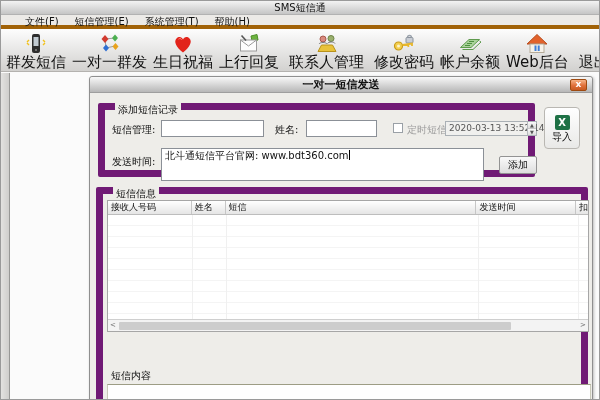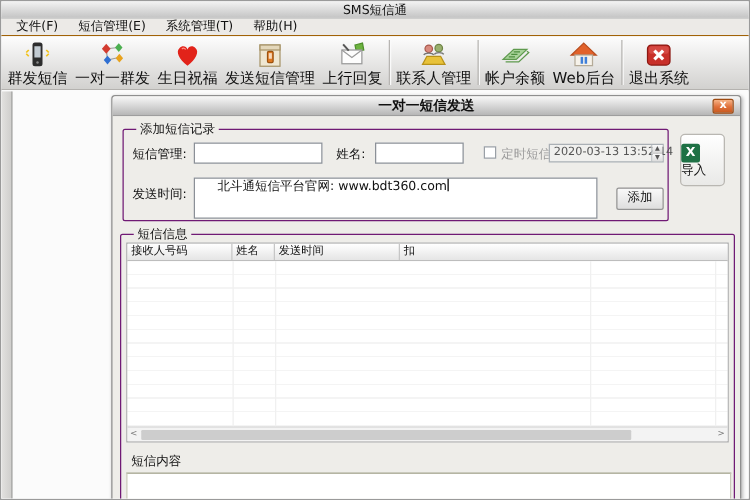--- a/index.html
+++ b/index.html
@@ -8,59 +8,59 @@
 
   .window { position:relative; width:600px; height:400px; background:#fbfbfb;
     border:1px solid #9a9a9a; overflow:hidden; }
 
   
   .titlebar { height:14px; background:linear-gradient(#f3f3f3,#c5c5c5);
     border-bottom:1px solid #b2b2b2; display:flex; align-items:center; justify-content:center;
     font-size:10px; font-weight:normal; }
 
   
-  .menubar { height:14px; background:#eceae7; border-bottom:1px solid #a16207;
-    display:flex; align-items:flex-end; padding-left:4px; }
+  .menubar { height:14px; background:#eceae7; border-bottom:4px solid #a16207;
+    display:flex; align-items:flex-start; padding-left:16px; }
   .menu-item { padding:0 8px; line-height:13px; cursor:default; }
 
   
   .toolbar { height:43px; background:linear-gradient(#fdfdfd,#d2d1cf);
     border-bottom:1px solid #b4b2af; display:flex; align-items:stretch; padding:1px 2px; }
   .tb-sep { width:1px; background:#b7b5b2; box-shadow:1px 0 0 #fafafa; margin:2px 2px; }
   .tb-btn { display:flex; flex-direction:column; align-items:center; justify-content:flex-end;
     padding:1px 3px 2px; cursor:default; }
   .tb-btn .icon { height:26px; display:flex; align-items:center; justify-content:center; }
-  .tb-btn .lbl { line-height:12px; white-space:nowrap; font-size:12px; }
+  .tb-btn .lbl { line-height:12px; white-space:nowrap; font-size:15px; }
 
   
   .mdi { position:absolute; top:72px; left:0; right:0; bottom:0; background:#fbfbfb; overflow:hidden; }
   .mdi-strip { position:absolute; left:0; top:0; bottom:0; width:9px;
     background:linear-gradient(90deg,#e3e2e0,#cfcecc); border-right:1px solid #98Ã9896; border-right:1px solid #989896; }
 
   
   .dialog { position:absolute; left:88px; top:3px; width:504px; height:340px;
     background:#eeede9; border:1px solid #8f8f8f; border-radius:3px 3px 0 0;
     box-shadow:1px 1px 3px rgba(0,0,0,.25); }
   .dlg-title { height:16px; background:linear-gradient(#f8f8f8,#b7b7b7);
     border-bottom:1px solid #9e9e9e; border-radius:3px 3px 0 0; position:relative;
     display:flex; align-items:center; justify-content:center; font-size:11px; font-weight:bold; }
   .dlg-close { position:absolute; right:5px; top:2px; width:17px; height:12px;
     background:linear-gradient(#f6b285,#e0703a 55%,#c85a20);
     border:1px solid #9e4a10; border-radius:2px; color:#fff; font-size:9px; line-height:9px;
     text-align:center; font-weight:bold; cursor:default; }
   .dlg-body { position:relative; height:322px; }
 
-  .groupbox { position:absolute; border:1px solid #701a75; border-radius:2px;text-decoration:underline; }
+  .groupbox { position:absolute; border:7px solid #701a75; border-radius:2px;text-decoration:underline; }
   .gb-label { position:absolute; top:-7px; left:10px; background:#eeede9; padding:0 3px;
     font-size:10px; line-height:13px; }
 
   #gb-add { left:8px; top:10px; width:437px; height:74px; }
   .fld-label { position:absolute; font-size:10px; line-height:12px; }
   .box-input { position:absolute; background:#fff; border:1px solid #8b9097; height:17px;
-    font-size:10px; padding:0 18px; line-height:15px; }
+    font-size:10px; padding:0 3px; line-height:15px; }
   #phone-label { left:7px; top:14px; }
   #phone-input { left:56px; top:10px; width:103px; }
   #name-label  { left:170px; top:14px; }
   #name-input  { left:201px; top:10px; width:71px; }
   #sched-check { position:absolute; left:288px; top:13px; width:10px; height:10px;
     background:#fff; border:1px solid #9aa0a6; }
   #sched-label { left:302px; top:14px; color:#9b9b9b; }
   #sched-date  { position:absolute; left:340px; top:11px; width:92px; height:15px;
     background:#f0f0ee; border:1px solid #aab0b5; color:#555;
     font-size:9px; line-height:13px; padding:0 10px 0 3px; white-space:nowrap; }
@@ -72,30 +72,30 @@
   #content-label { left:7px; top:46px; }
   #content-input { left:56px; top:38px; width:323px; height:33px; line-height:13px; }
   #content-input .caret { display:inline-block; width:1px; height:10px; background:#000;
     vertical-align:-1px; }
   #add-button { position:absolute; left:394px; top:46px; width:38px; height:18px;
     background:linear-gradient(#f9f9f9,#dedede); border:1px solid #939393; border-radius:2px;
     font-size:10px; text-align:center; line-height:16px; cursor:default; }
 
   #import-button { position:absolute; left:454px; top:14px; width:36px; height:42px;
     background:linear-gradient(#ffffff,#e9e9e7); border:1px solid #b9b7b2; border-radius:4px;
-    display:flex; flex-direction:column; align-items:flex-start; justify-content:center; gap:1px;
+    display:flex; flex-direction:column; align-items:center; justify-content:center; gap:1px;
     cursor:default; }
   .excel-ic { width:15px; height:15px; background:#1e7145; border-radius:2px; position:relative; }
   .excel-ic::before { content:"X"; position:absolute; inset:0; color:#fff; font-weight:bold;
     font-size:10px; line-height:15px; text-align:center; }
   #import-button .lbl { font-size:10px; line-height:11px; }
 
   
   #gb-info { left:6px; top:94px; width:492px; height:244px; }
-  .tablebox { position:absolute; left:4px; top:6px; width:482px; height:160px;
+  .tablebox { position:absolute; left:4px; top:6px; width:482px; height:132px;
     border:1px solid #a6a6a6; background:#fff; display:flex; flex-direction:column; }
   .thead { height:14px; display:flex; background:linear-gradient(#ffffff,#e5e5e5);
     border-bottom:1px solid #bdbdbd; }
   .th { font-size:9px; line-height:13px; padding-left:3px; border-right:1px solid #c6c6c6;
     overflow:hidden; white-space:nowrap; cursor:default; }
   .th.c0 { width:84px; } .th.c1 { width:34px; } .th.c2 { width:252px; }
   .th.c3 { width:100px; } .th.c4 { width:12px; border-right:none; }
   .tbody { flex:1; position:relative;
     background:repeating-linear-gradient(#ffffff 0px, #ffffff 10px, #f4f4f4 10px, #f4f4f4 11px); }
   .vline { position:absolute; top:0; bottom:0; width:1px; background:#f0f0f0; }
@@ -158,31 +158,20 @@
         <svg width="24" height="24" viewBox="0 0 24 24">
           <path d="M12 20.5 C5 15 2.5 9.5 5.5 6.5 C8 4 11 5 12 7.5 C13 5 16 4 18.5 6.5 C21.5 9.5 19 15 12 20.5 Z" fill="#e2231a"></path>
           <path d="M7.5 7.2 C8.5 6.2 10 6.5 10.6 7.6" stroke="#ff8d84" stroke-width="1" fill="none"></path>
         </svg>
       </span>
       <span class="lbl">生日祝福</span>
     </div>
     <div class="tb-btn">
       <span class="icon">
         <svg width="24" height="24" viewBox="0 0 24 24">
-          <rect x="4" y="4" width="16" height="17" fill="#efe7d2" stroke="#a8956a"></rect>
-          <rect x="4" y="4" width="16" height="4" fill="#e3d7ba" stroke="#a8956a"></rect>
-          <rect x="10" y="9" width="4.5" height="9" rx="1" fill="#e07820" stroke="#9c5210"></rect>
-          <rect x="11" y="10.5" width="2.5" height="4.5" fill="#f7d9ba"></rect>
-        </svg>
-      </span>
-      <span class="lbl">发送短信管理</span>
-    </div>
-    <div class="tb-btn">
-      <span class="icon">
-        <svg width="24" height="24" viewBox="0 0 24 24">
           <path d="M14 4 L20 2.5 L21 8 L15 9 Z" fill="#6db33f" stroke="#4e8f2a"></path>
           <rect x="3.5" y="8" width="16" height="11" fill="#fdfdfd" stroke="#9a9a9a"></rect>
           <path d="M3.5 8 L11.5 14 L19.5 8" fill="none" stroke="#9a9a9a"></path>
           <path d="M4.5 3.5 L9 8.5" stroke="#555" stroke-width="1.6"></path>
         </svg>
       </span>
       <span class="lbl">上行回复</span>
     </div>
 
     <div class="tb-sep"></div>
@@ -194,20 +183,32 @@
           <circle cx="16" cy="6.5" r="3" fill="#9ab06e" stroke="#6e8446"></circle>
           <path d="M4 12 C5 10 11 10 12 12 M12.5 11.5 C13.5 9.5 19 9.5 20 11.5" stroke="#777" fill="none"></path>
           <path d="M3 19.5 L21 19.5 L17.5 13 L6.5 13 Z" fill="#e8c23a" stroke="#b8921a"></path>
         </svg>
       </span>
       <span class="lbl">联系人管理</span>
     </div>
 
     <div class="tb-sep"></div>
 
+    <div class="tb-btn">
+      <span class="icon">
+        <svg width="24" height="24" viewBox="0 0 24 24">
+          <rect x="14" y="5.5" width="7" height="5.5" rx="1" fill="#c9cdd4" stroke="#8a929c"></rect>
+          <path d="M15.5 5.5 C15.5 2.8 19.5 2.8 19.5 5.5" fill="none" stroke="#9aa2ac" stroke-width="1.3"></path>
+          <circle cx="6.5" cy="14" r="4" fill="#f4cf4e" stroke="#c89a18" stroke-width="1.2"></circle>
+          <circle cx="6.5" cy="14" r="1.5" fill="#fdf3cd"></circle>
+          <path d="M10.5 13 L20 11.5 L20 14 M16 12.2 L16.5 15" stroke="#e7b72c" stroke-width="1.8" fill="none"></path>
+        </svg>
+      </span>
+      <span class="lbl">修改密码</span>
+    </div>
     <div class="tb-btn">
       <span class="icon">
         <svg width="24" height="24" viewBox="0 0 24 24">
           <path d="M2.5 15.5 L13 15.5 L21.5 7.5 L11 7.5 Z" fill="#a9d39a" stroke="#5f9a4e"></path>
           <path d="M4.5 17.5 L15 17.5 L23 10 L21.5 9" fill="none" stroke="#5f9a4e"></path>
           <path d="M7 13.5 H12 M9 11.5 H14 M11 9.5 H16" stroke="#4e8f3f" stroke-width="1"></path>
         </svg>
       </span>
       <span class="lbl">帐户余额</span>
     </div>
@@ -280,20 +281,21 @@
           <span class="lbl">导入</span>
         </div>
 
         <div class="groupbox" id="gb-info">
           <span class="gb-label">短信信息</span>
 
           <div class="tablebox">
             <div class="thead">
               <span class="th c0">接收人号码</span>
               <span class="th c1">姓名</span>
+              <span class="th c2">短信</span>
               <span class="th c3">发送时间</span>
               <span class="th c4">扣</span>
             </div>
             <div class="tbody">
               <div class="vline" style="left:84px"></div>
               <div class="vline" style="left:118px"></div>
               <div class="vline" style="left:370px"></div>
               <div class="vline" style="left:470px"></div>
             </div>
             <div class="hscroll">

